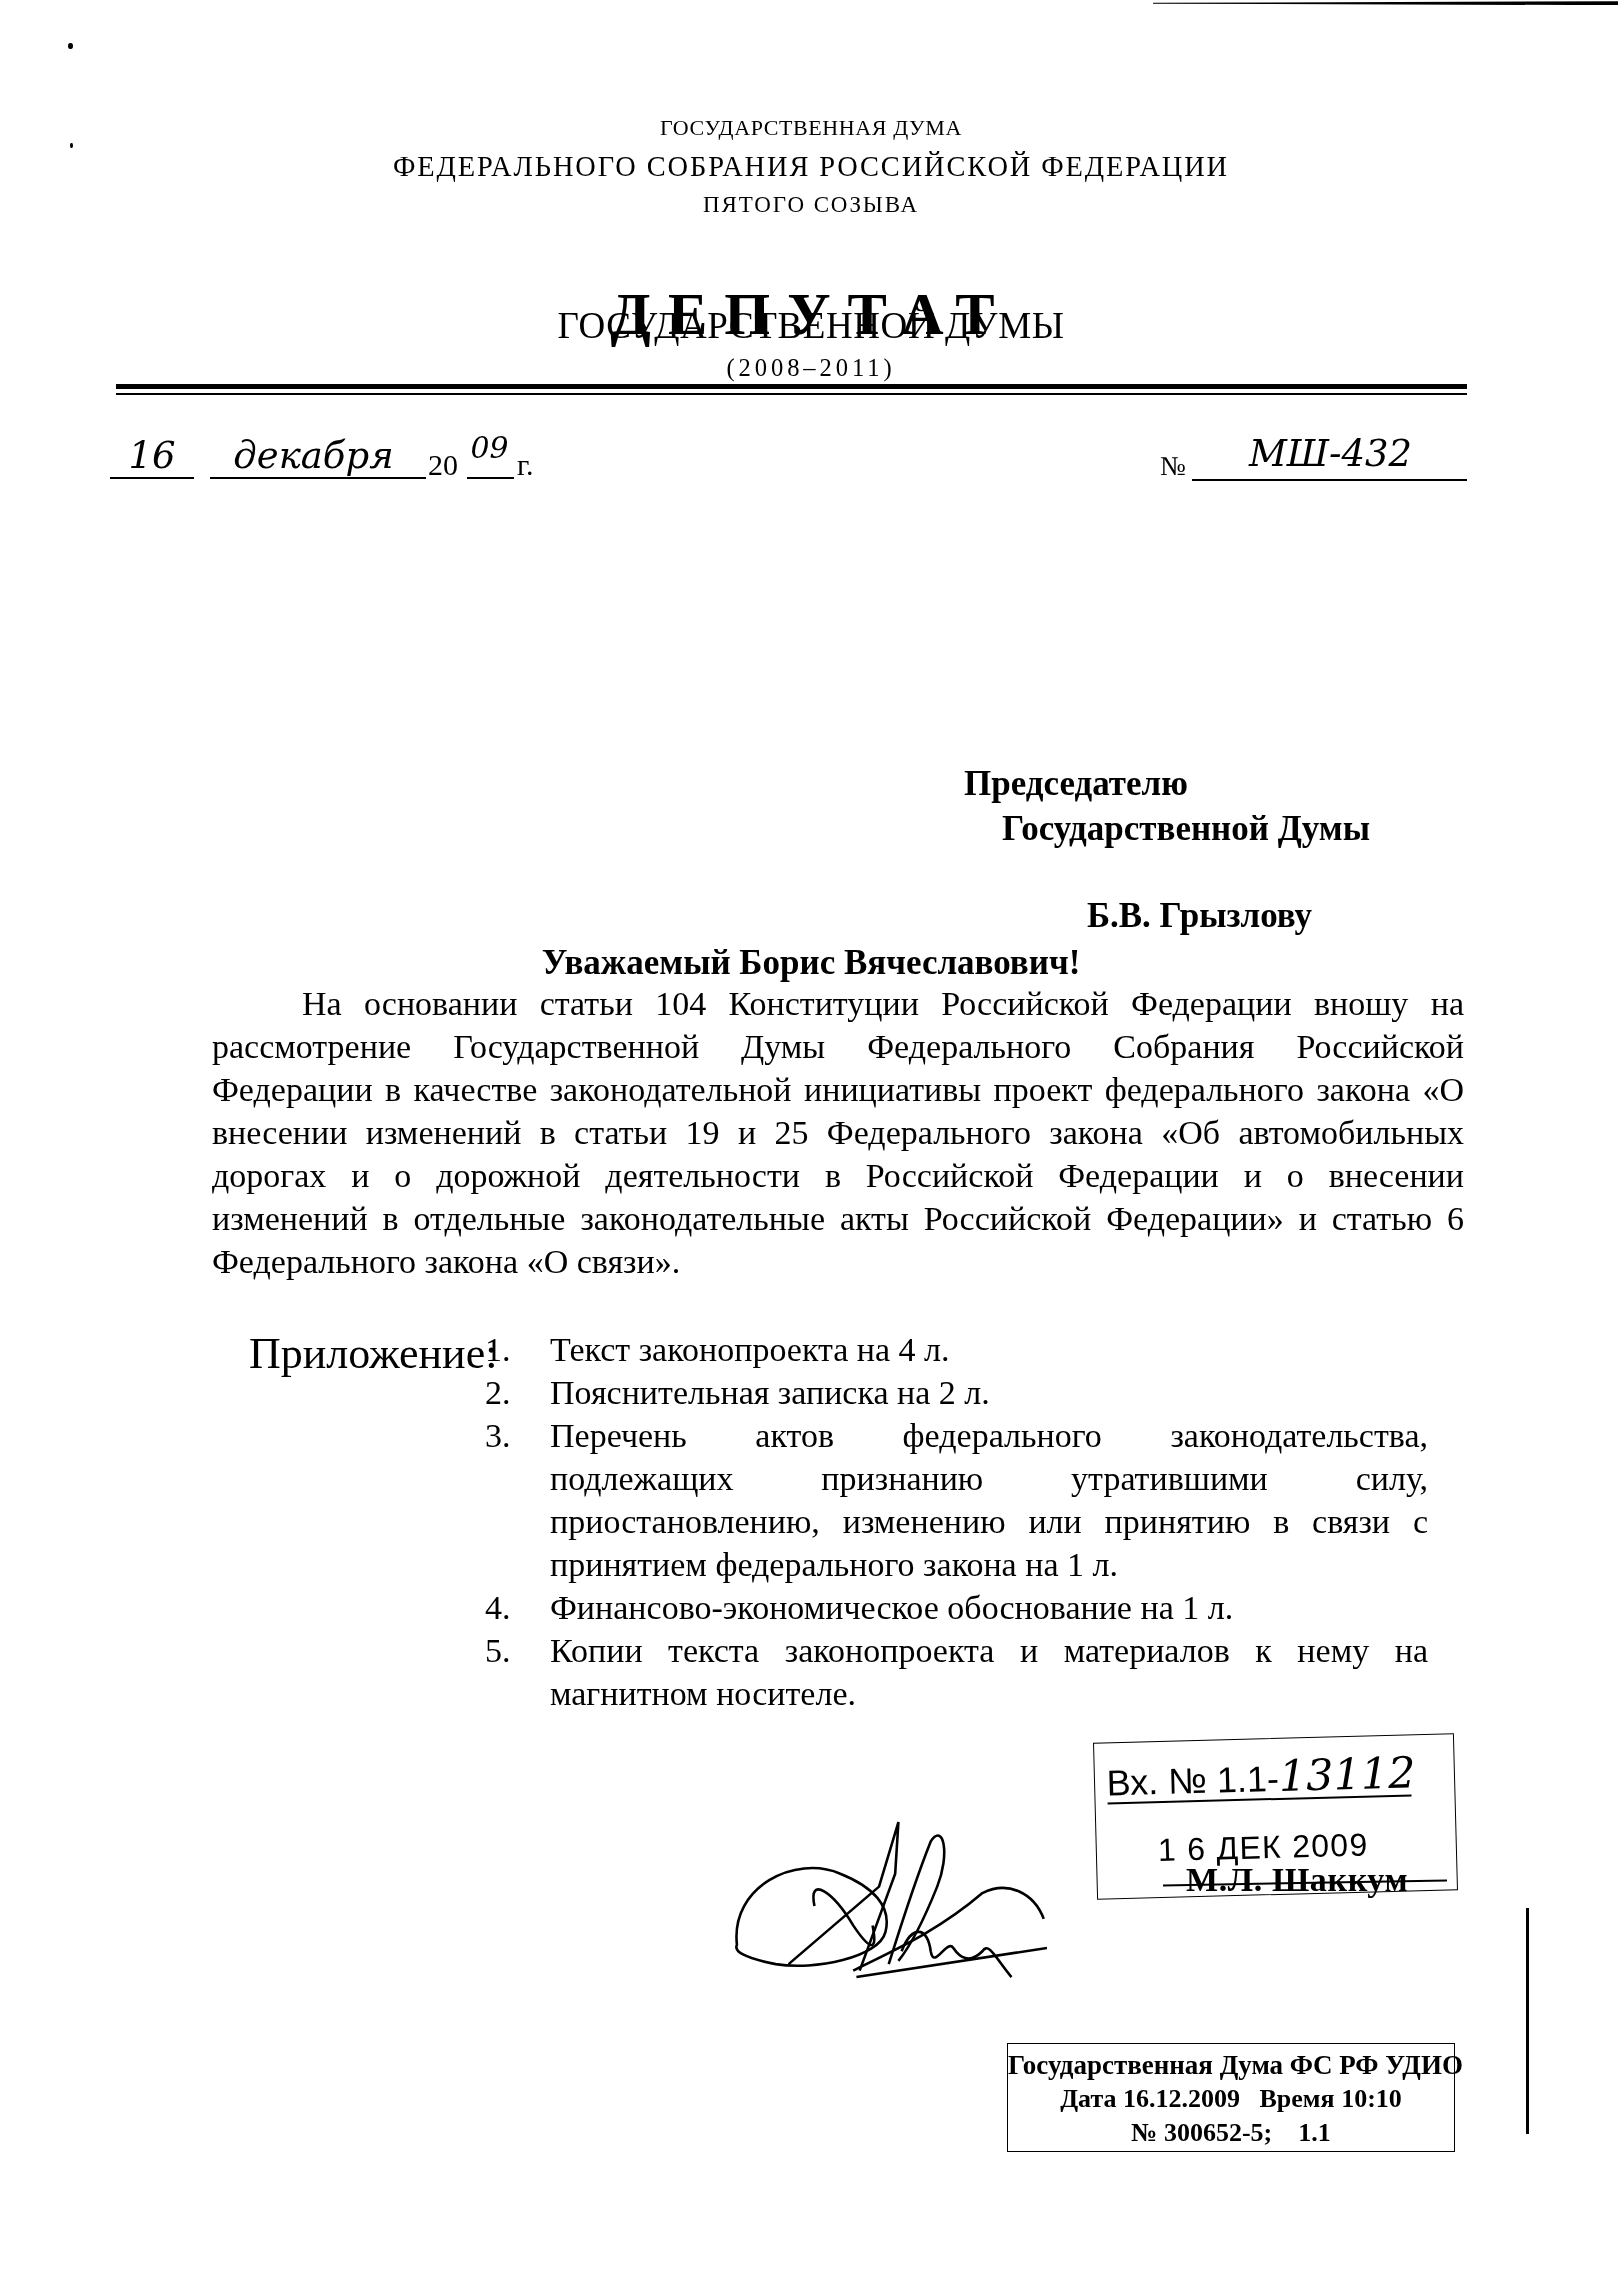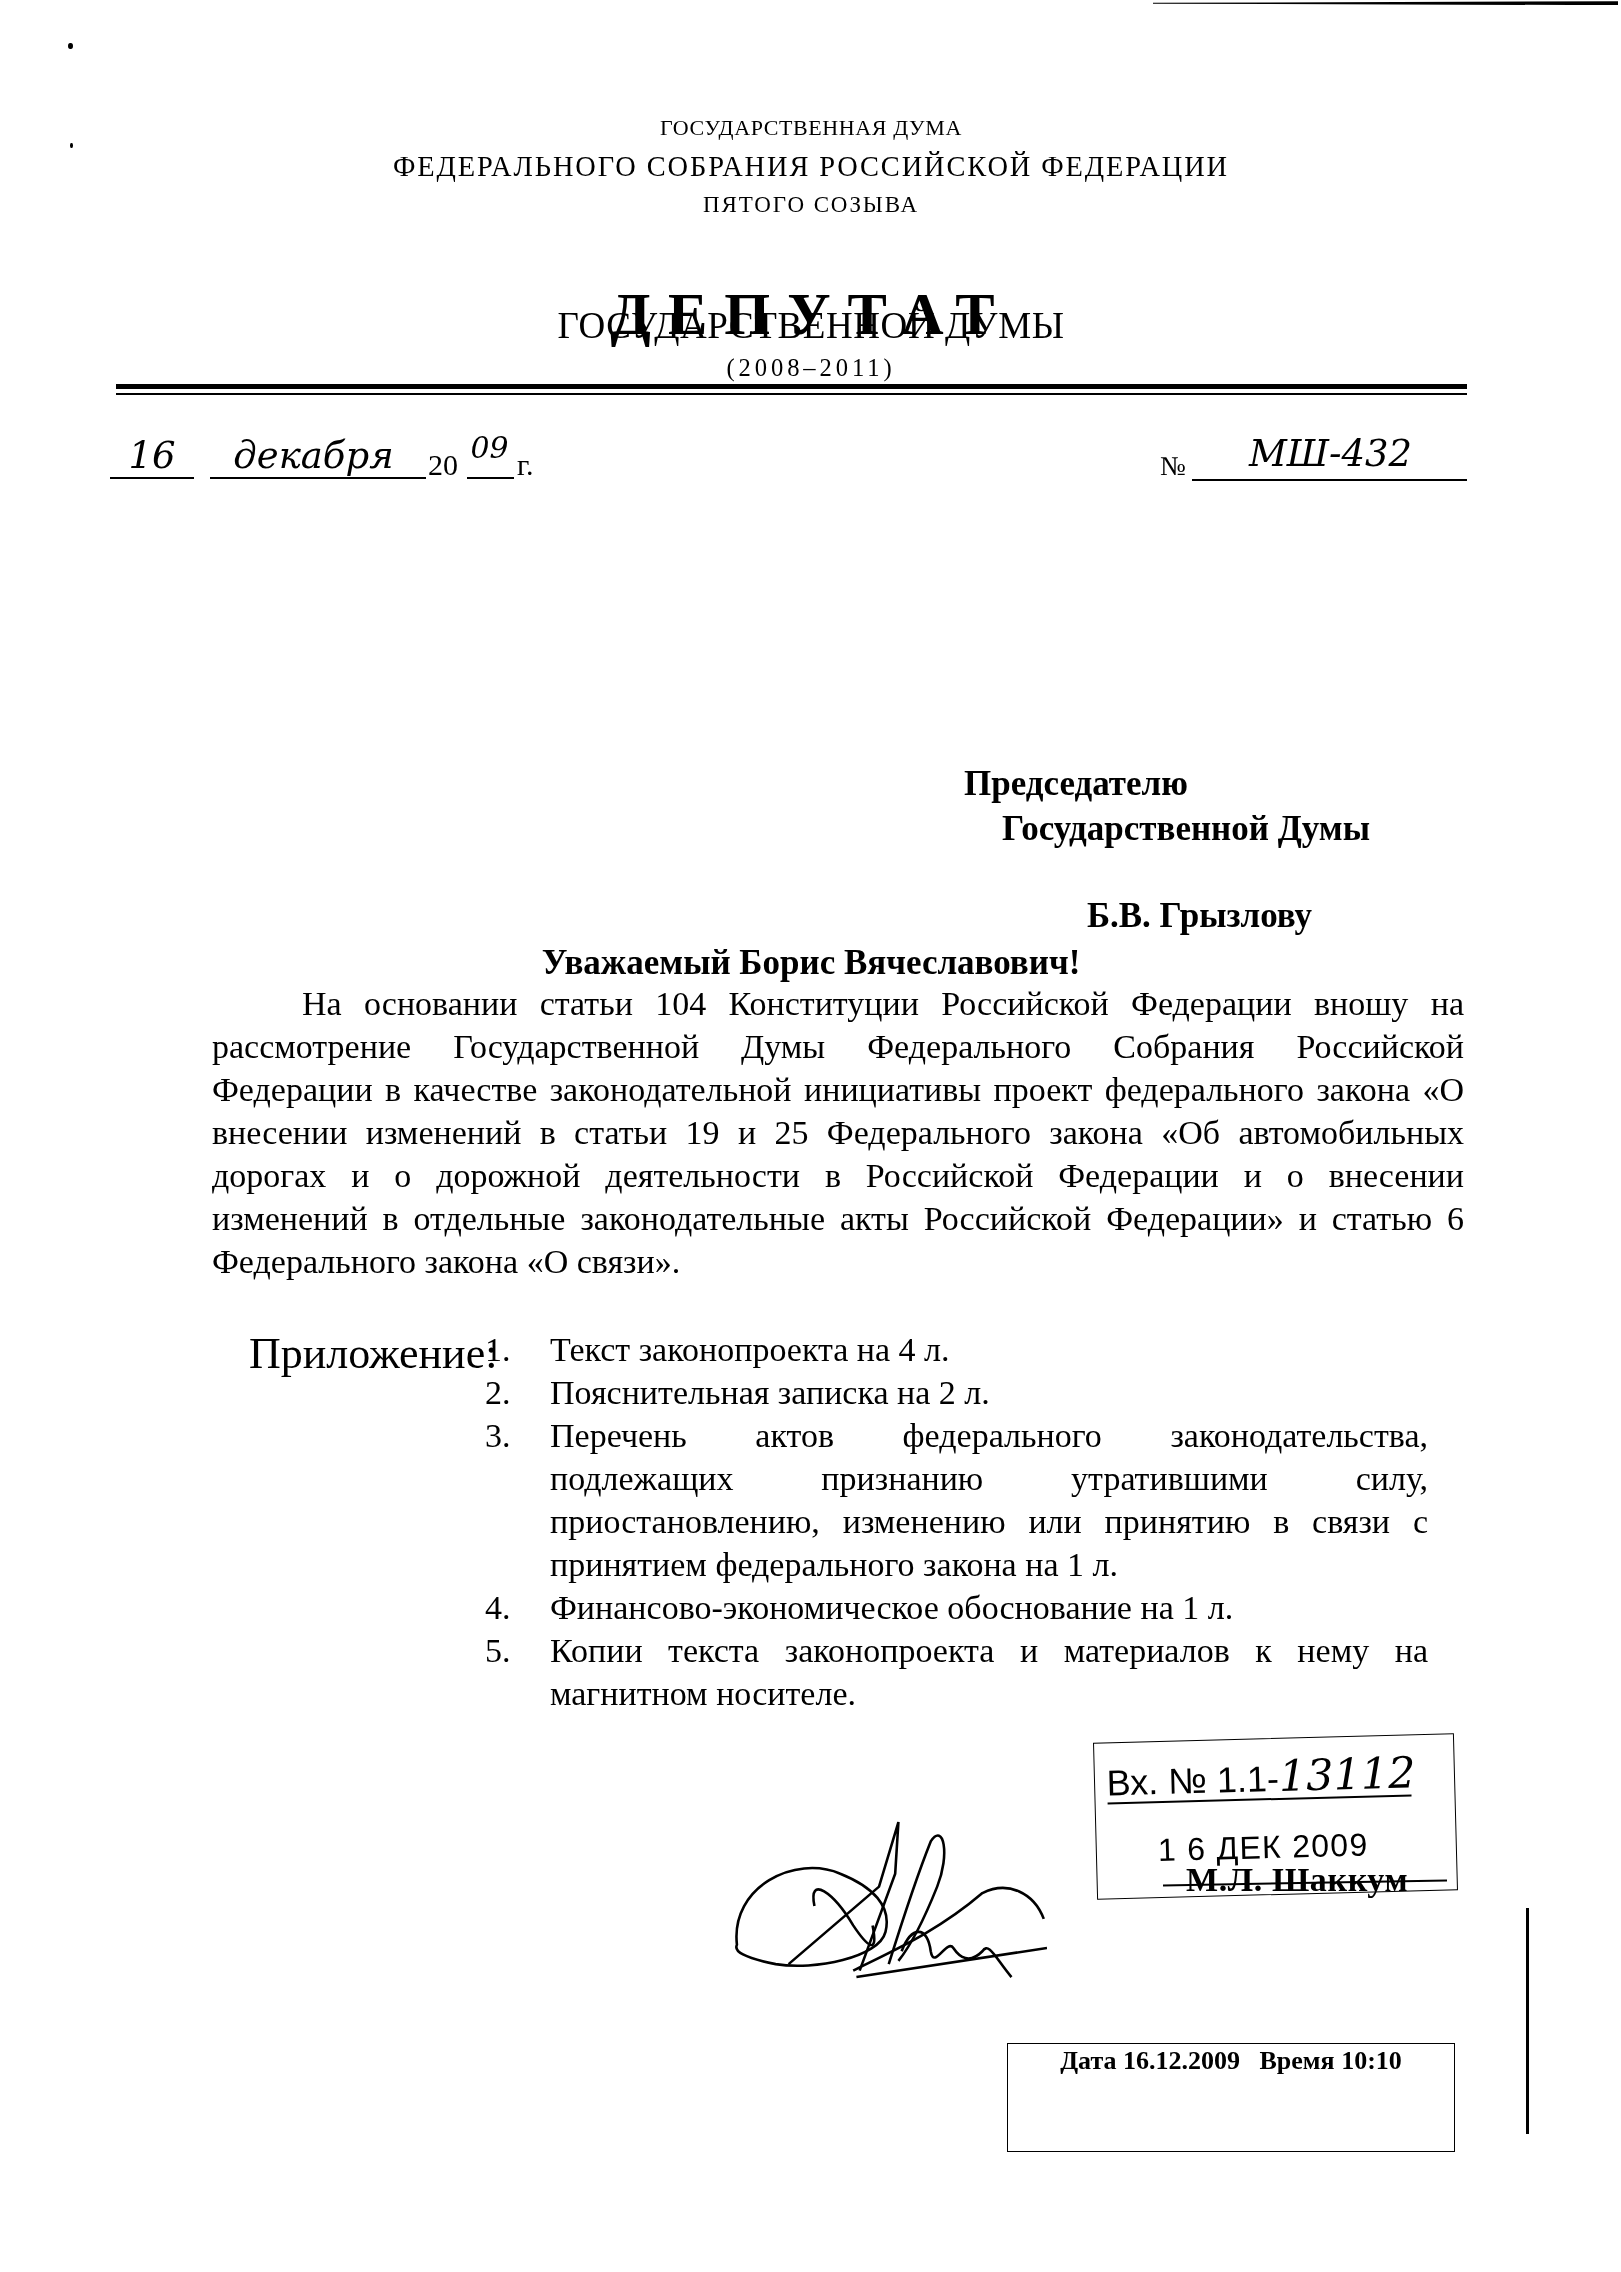--- a/index.html
+++ b/index.html
@@ -134,17 +134,19 @@
 
 <div class="abs stamp1">
   <div class="stamp1-no"><span>Вх. № 1.1-</span><span class="hw">13112</span></div>
   <div class="stamp1-rule"></div>
   <div class="stamp1-date">1 6 ДЕК 2009</div>
 </div>
 <div class="abs stamp-name">М.Л. Шаккум</div>
 <div class="abs stamp-name-strike"></div>
 
 <div class="abs stamp2">
+  <div class="s2l1">Государственная Дума ФС РФ УДИО</div>
   <div style="white-space:pre;">Дата 16.12.2009   Время 10:10</div>
+  <div style="white-space:pre;">№ 300652-5;    1.1</div>
 </div>
 
 <div class="abs vline-right"></div>
 
 
 </body></html>

